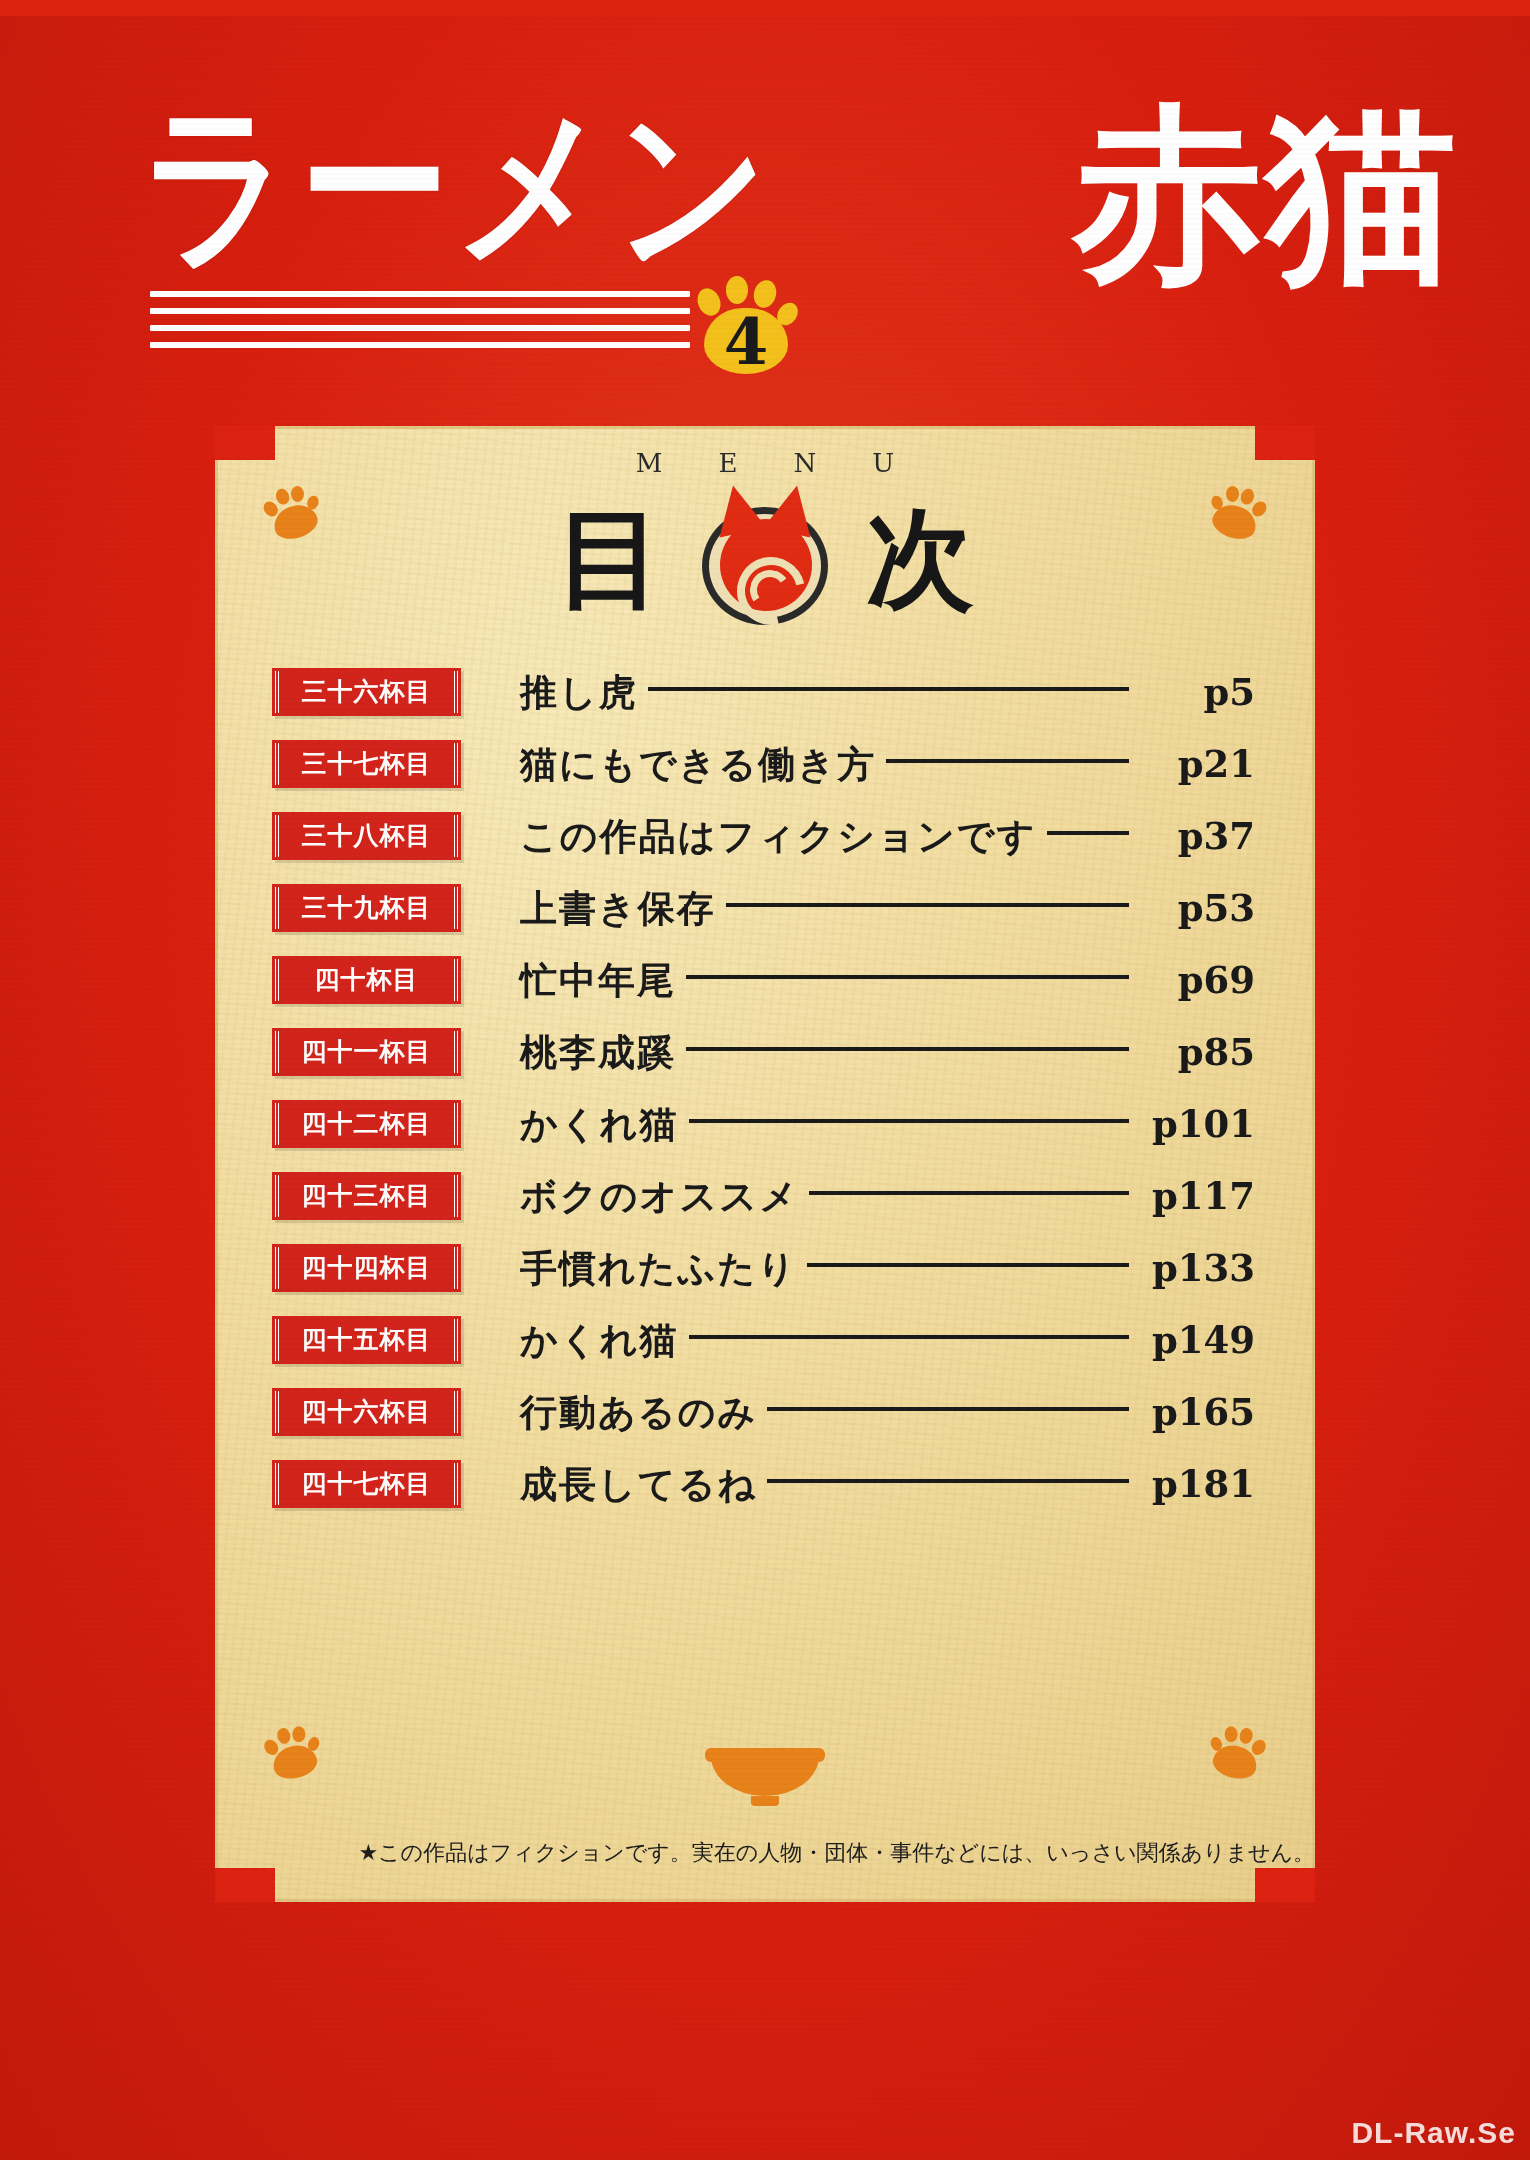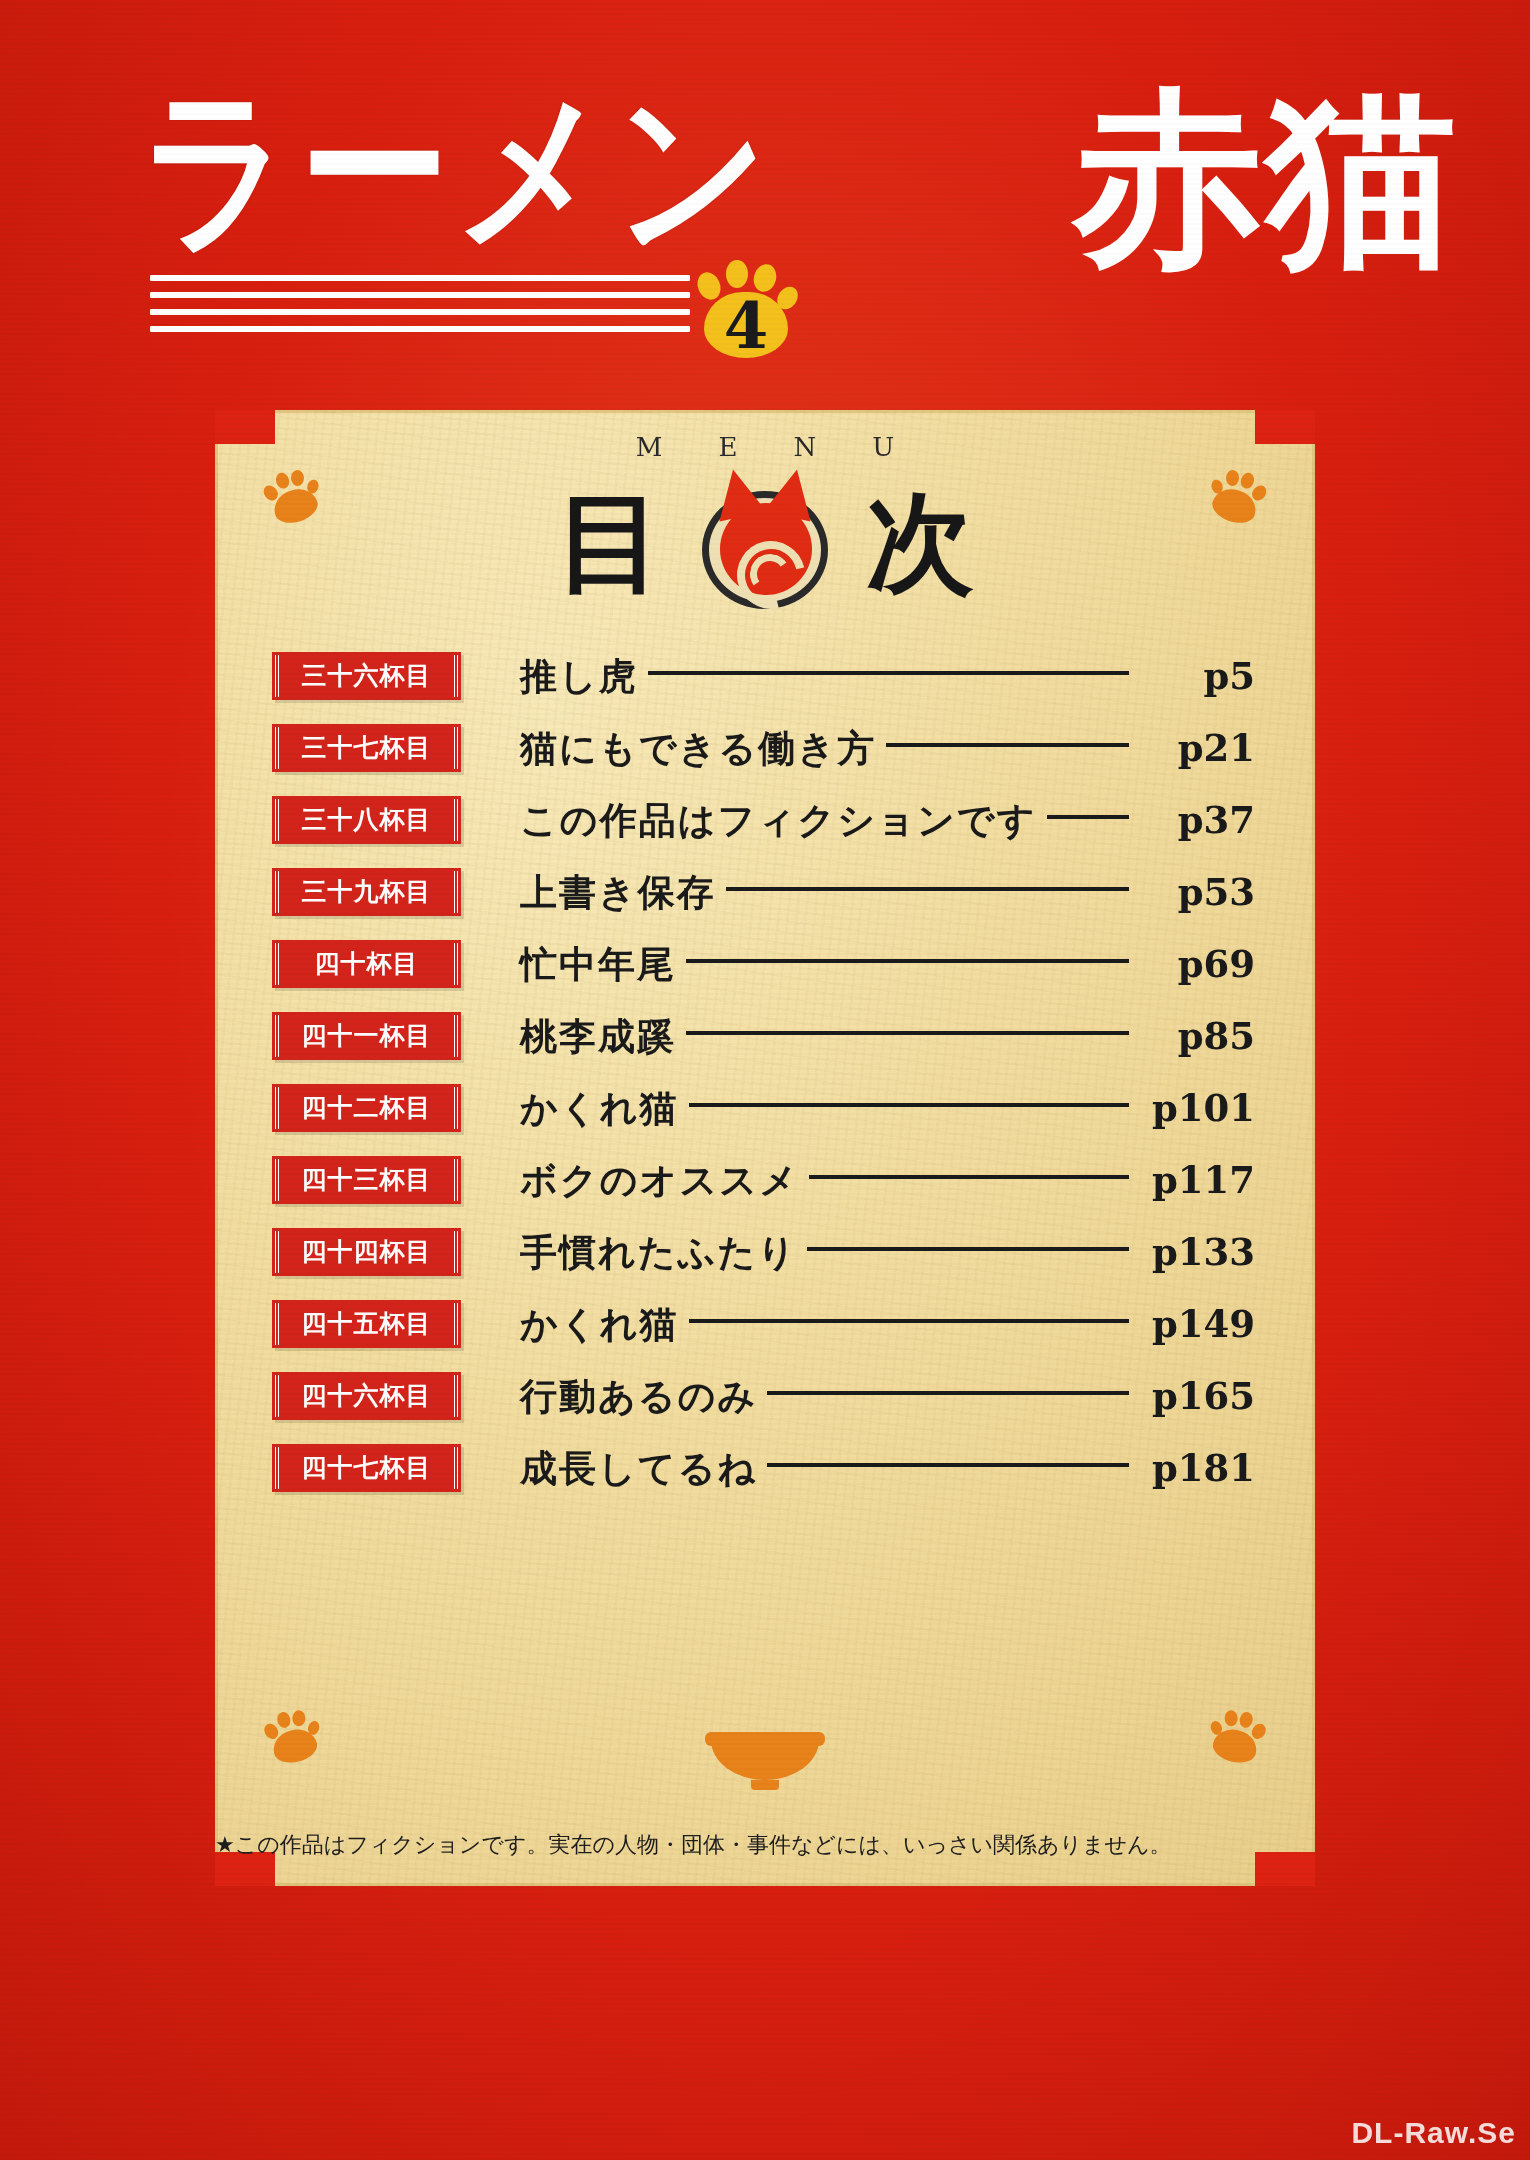--- a/index.html
+++ b/index.html
@@ -14,20 +14,21 @@
     overflow: hidden;
     position: relative;
   }
 
   
   .page {
     position: absolute;
     inset: 0;
     background:
       radial-gradient(ellipse at 50% 40%, #e43a1e 0%, #d81f0f 55%, #c2190c 100%);
+    margin-top: 16px;
   }
   .page::after{
     content:"";
     position:absolute;
     inset:0;
     background:
       repeating-linear-gradient(0deg, rgba(0,0,0,0.035) 0 2px, rgba(0,0,0,0) 2px 5px);
     opacity:.5;
     pointer-events:none;
   }
@@ -349,24 +350,24 @@
     position: absolute;
     left: 46px; bottom: 0;
     width: 28px; height: 10px;
     background: #e8821a;
     border-radius: 0 0 4px 4px;
   }
 
   
   .disclaimer {
     position: absolute;
-    bottom: 26px;
+    bottom: 34px;
     left: 0;
     width: 100%;
-    text-align: left;
+    text-align: right;
     font-size: 22px;
     color: #1d1d1d;
     font-family: "DejaVu Sans", sans-serif;
     letter-spacing: 0px;
   }
 
   
   .watermark {
     position: absolute;
     right: 14px;

